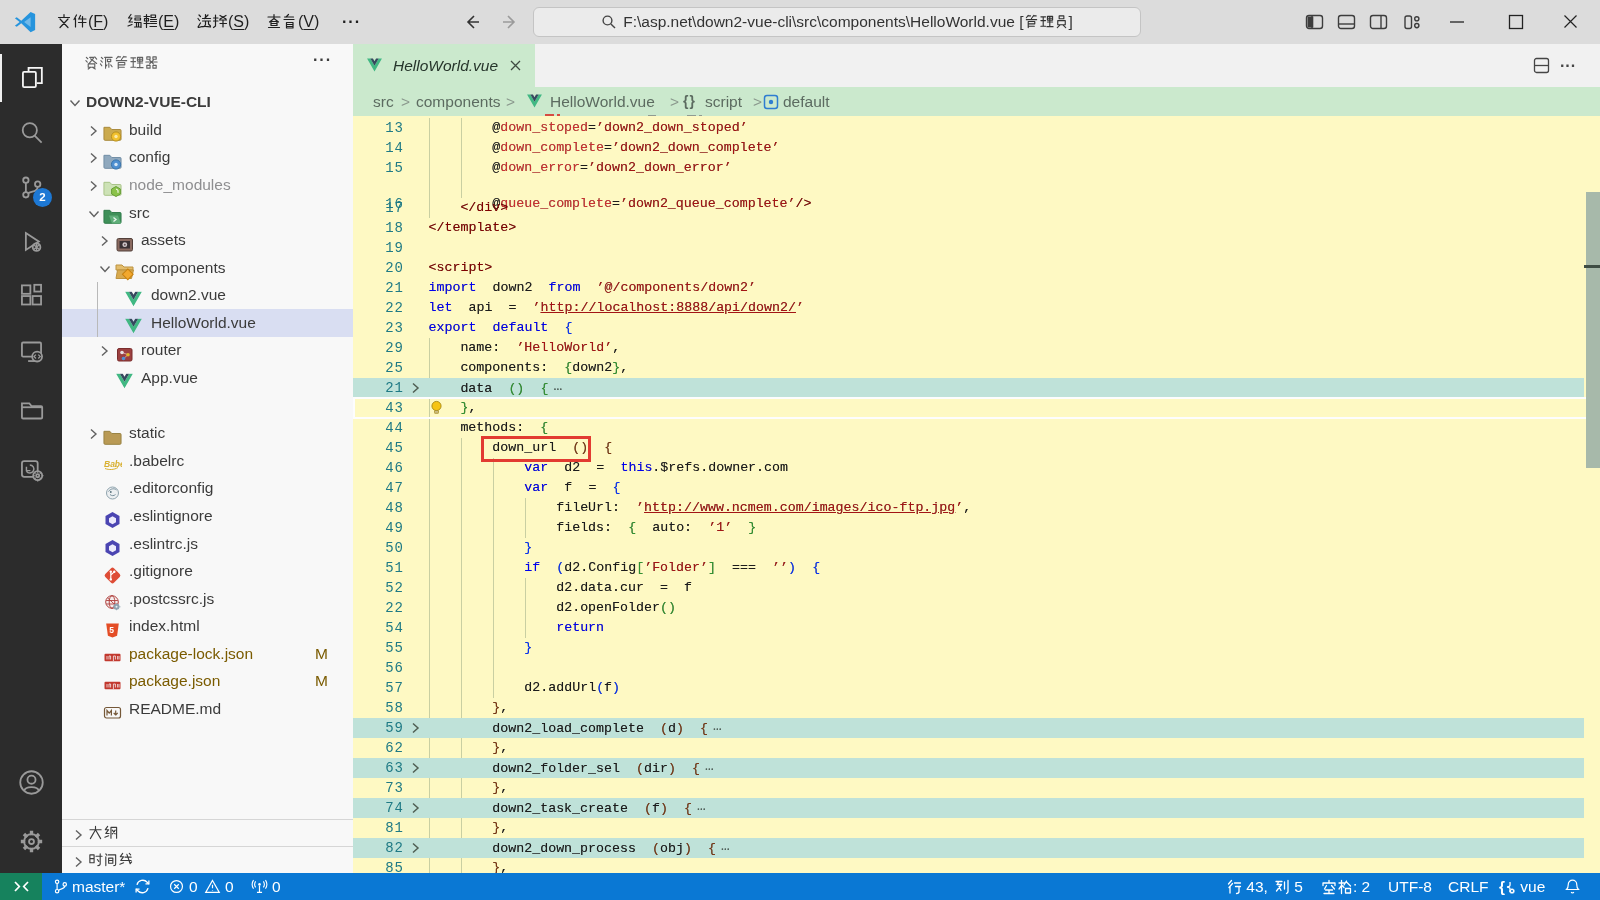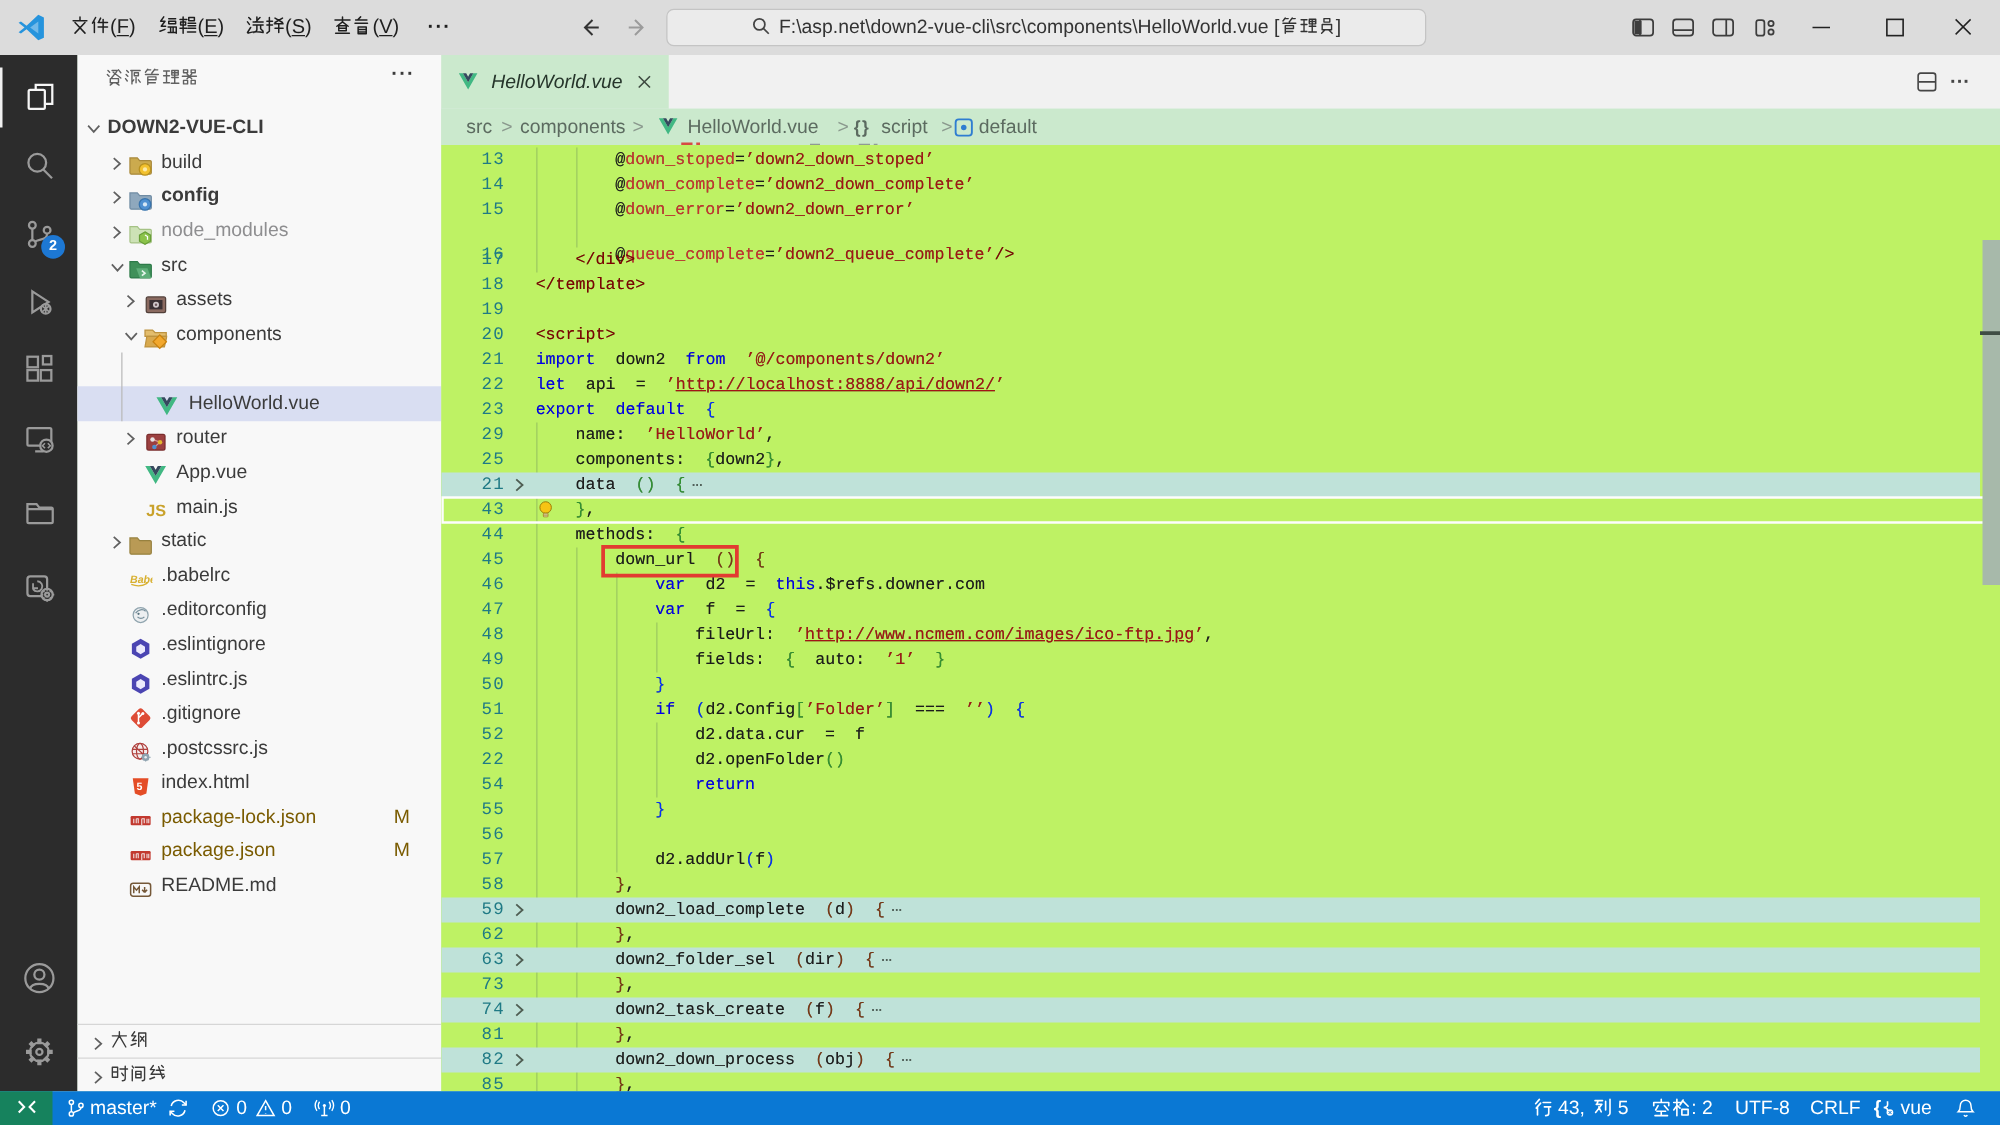--- a/index.html
+++ b/index.html
@@ -21,21 +21,21 @@
 .trow{position:absolute;left:0;width:291px;height:28px;line-height:28px;font-size:15.5px;white-space:nowrap}
 .trow .lbl{vertical-align:middle}
 .ticon{display:inline-block;vertical-align:middle;margin-top:-2px}
 .chev{position:absolute;top:7px;color:#585858}
 
 #tabstrip{position:absolute;left:353px;top:44px;width:1247px;height:43px;background:#f1f1f1}
 #tab{position:absolute;left:0;top:0;width:182px;height:43px;background:#cbe9cd;color:#26352b;
  font-size:15.5px;font-style:italic;line-height:43px}
 #crumbs{position:absolute;left:353px;top:87px;width:1247px;height:29px;background:#cbe9cd;
  color:#5c6b60;font-size:15.5px;line-height:29px;white-space:nowrap}
-#code{position:absolute;left:353px;top:116px;width:1247px;height:757px;background:#bef264;overflow:hidden}
+#code{position:absolute;left:353px;top:116px;width:1247px;height:757px;background:#fef9c3;overflow:hidden}
 .row{position:absolute;left:0;width:1231px;height:20px}
 .row.fold{background:#bfe2d9}
 .num{position:absolute;left:0;top:0;width:51px;text-align:right;color:#1f7a85;
  font:14px "Liberation Mono",monospace;letter-spacing:1px;line-height:20px}
 .fc{position:absolute;left:55px;top:3px;color:#5a6a5e}
 .ct{position:absolute;top:0;white-space:pre;font:13.3px "Liberation Mono",monospace;line-height:20px;
  word-spacing:8.1px;color:#1c1c1c;text-shadow:0 0 .5px rgba(20,20,20,.55)}
 .k{color:#0000f2}.s{color:#a31515}.t{color:#800000}.a{color:#cb3131}
 .p1{color:#0431fa}.p2{color:#319331}.p3{color:#7b3814}
 .u{text-decoration:underline}
@@ -284,21 +284,21 @@
     </div>
 <div class="trow" style="top:99.4px">
       <svg class="chev" style="left:24px" width="15" height="15" viewBox="0 0 15 15">
         <path d="M5 3.5 10 8l-5 4.5" stroke="#616161" stroke-width="1.4" fill="none"></path>
       </svg>
       <span class="abs" style="left:41px;top:4px"><svg class="ticon" width="19" height="19" viewBox="0 0 19 19">
           <use href="#fold0" fill="#8fa8bd" stroke="#6f8ba3" stroke-width="1"></use>
           <circle cx="13" cy="12.5" r="4.6" fill="#4f90d1" stroke="#3874ad"></circle>
           <circle cx="13" cy="12.5" r="1.7" fill="#d6e7f5"></circle>
         </svg></span>
-      <span class="abs lbl" style="left:67px;color:#3b3b3b;font-weight:bold">config</span>
+      <span class="abs lbl" style="left:67px;color:#3b3b3b;font-weight:normal">config</span>
     </div>
 <div class="trow" style="top:126.9px">
       <svg class="chev" style="left:24px" width="15" height="15" viewBox="0 0 15 15">
         <path d="M5 3.5 10 8l-5 4.5" stroke="#616161" stroke-width="1.4" fill="none"></path>
       </svg>
       <span class="abs" style="left:41px;top:4px"><svg class="ticon" width="19" height="19" viewBox="0 0 19 19">
           <use href="#fold0" fill="#cde2b6" stroke="#a5c285" stroke-width="1"></use>
           <path d="M13 7.5l4.4 2.5v5L13 17.5 8.6 15v-5z" fill="#8bc34a" stroke="#689f38"></path>
           <path d="M13 10l2 1.2v2.6" stroke="#fff" fill="none"></path>
         </svg></span>
@@ -330,20 +330,26 @@
 <div class="trow" style="top:209.7px">
       <svg class="chev" style="left:35px" width="15" height="15" viewBox="0 0 15 15">
         <path d="M3.5 5.5 8 10.5l4.5-5" stroke="#616161" stroke-width="1.4" fill="none"></path>
       </svg>
       <span class="abs" style="left:53px;top:4px"><svg class="ticon" width="19" height="19" viewBox="0 0 19 19">
           <path d="M1 3h6l2 2h9v3H1z" fill="#e3bd6d" stroke="#bd9340" stroke-width="1"></path>
           <path d="M2.5 8h16l-2 8.5H1z" fill="#d8a94e" stroke="#bd9340" stroke-width="1"></path>
           <rect x="9" y="8.5" width="7.6" height="7.6" transform="rotate(45 12.8 12.3)" fill="#f2a82e" stroke="#c9820f"></rect>
         </svg></span>
       <span class="abs lbl" style="left:79px;color:#3b3b3b;font-weight:normal">components</span>
+    </div>
+<div class="trow" style="top:237.3px">
+      <span class="abs" style="left:62px;top:4px"><svg class="ticon" width="19" height="17" viewBox="0 0 32 28">
+          <use href="#vue"></use>
+        </svg></span>
+      <span class="abs lbl" style="left:89px;color:#3b3b3b;font-weight:normal">down2.vue</span>
     </div>
 <div class="trow" style="top:264.8px;background:#d9def2">
       <span class="abs" style="left:62px;top:4px"><svg class="ticon" width="19" height="17" viewBox="0 0 32 28">
           <use href="#vue"></use>
         </svg></span>
       <span class="abs lbl" style="left:89px;color:#3b3b3b;font-weight:normal">HelloWorld.vue</span>
     </div>
 <div class="trow" style="top:320.0px">
       <span class="abs" style="left:53px;top:4px"><svg class="ticon" width="19" height="17" viewBox="0 0 32 28">
           <use href="#vue"></use>
@@ -355,26 +361,20 @@
         <path d="M5 3.5 10 8l-5 4.5" stroke="#616161" stroke-width="1.4" fill="none"></path>
       </svg>
       <span class="abs" style="left:53px;top:4px"><svg class="ticon" width="19" height="19" viewBox="0 0 19 19">
           <rect x="2.5" y="3.5" width="14.5" height="12.5" rx="1.5" fill="#9c4040" stroke="#7a2d2d"></rect>
           <path d="M7 7.5l6 2.2-4.5 4" stroke="#d89a9a" fill="none"></path>
           <circle cx="7" cy="7.5" r="1.8" fill="#e8e2e2"></circle>
           <circle cx="13" cy="9.7" r="1.8" fill="#e3b72e"></circle>
           <circle cx="8.5" cy="13.5" r="1.8" fill="#4f90d1"></circle>
         </svg></span>
       <span class="abs lbl" style="left:79px;color:#3b3b3b;font-weight:normal">router</span>
-    </div>
-<div class="trow" style="top:347.6px">
-      <span class="abs" style="left:53px;top:4px"><svg class="ticon" width="19" height="19" viewBox="0 0 19 19">
-          <text x="2" y="14" font-family="Liberation Sans" font-size="13" font-weight="bold" fill="#c9a22b" stroke="none">JS</text>
-        </svg></span>
-      <span class="abs lbl" style="left:79px;color:#3b3b3b;font-weight:normal">main.js</span>
     </div>
 <div class="trow" style="top:375.2px">
       <svg class="chev" style="left:24px" width="15" height="15" viewBox="0 0 15 15">
         <path d="M5 3.5 10 8l-5 4.5" stroke="#616161" stroke-width="1.4" fill="none"></path>
       </svg>
       <span class="abs" style="left:41px;top:4px"><svg class="ticon" width="19" height="19" viewBox="0 0 19 19">
           <use href="#fold0" fill="#b99a55" stroke="#97813f" stroke-width="1"></use>
         </svg></span>
       <span class="abs lbl" style="left:67px;color:#3b3b3b;font-weight:normal">static</span>
     </div>

